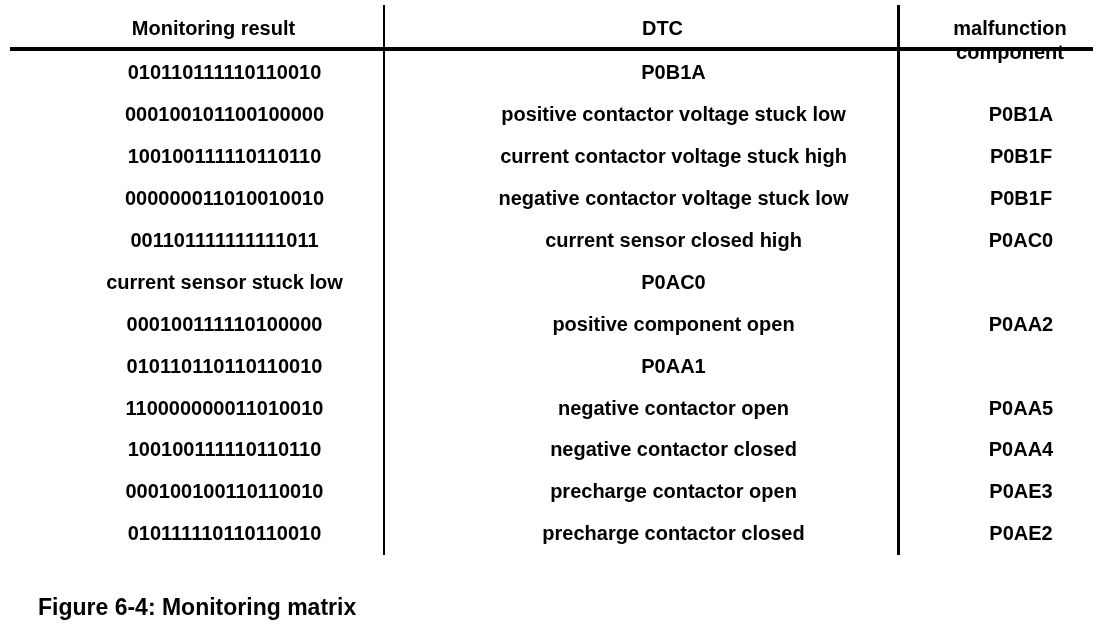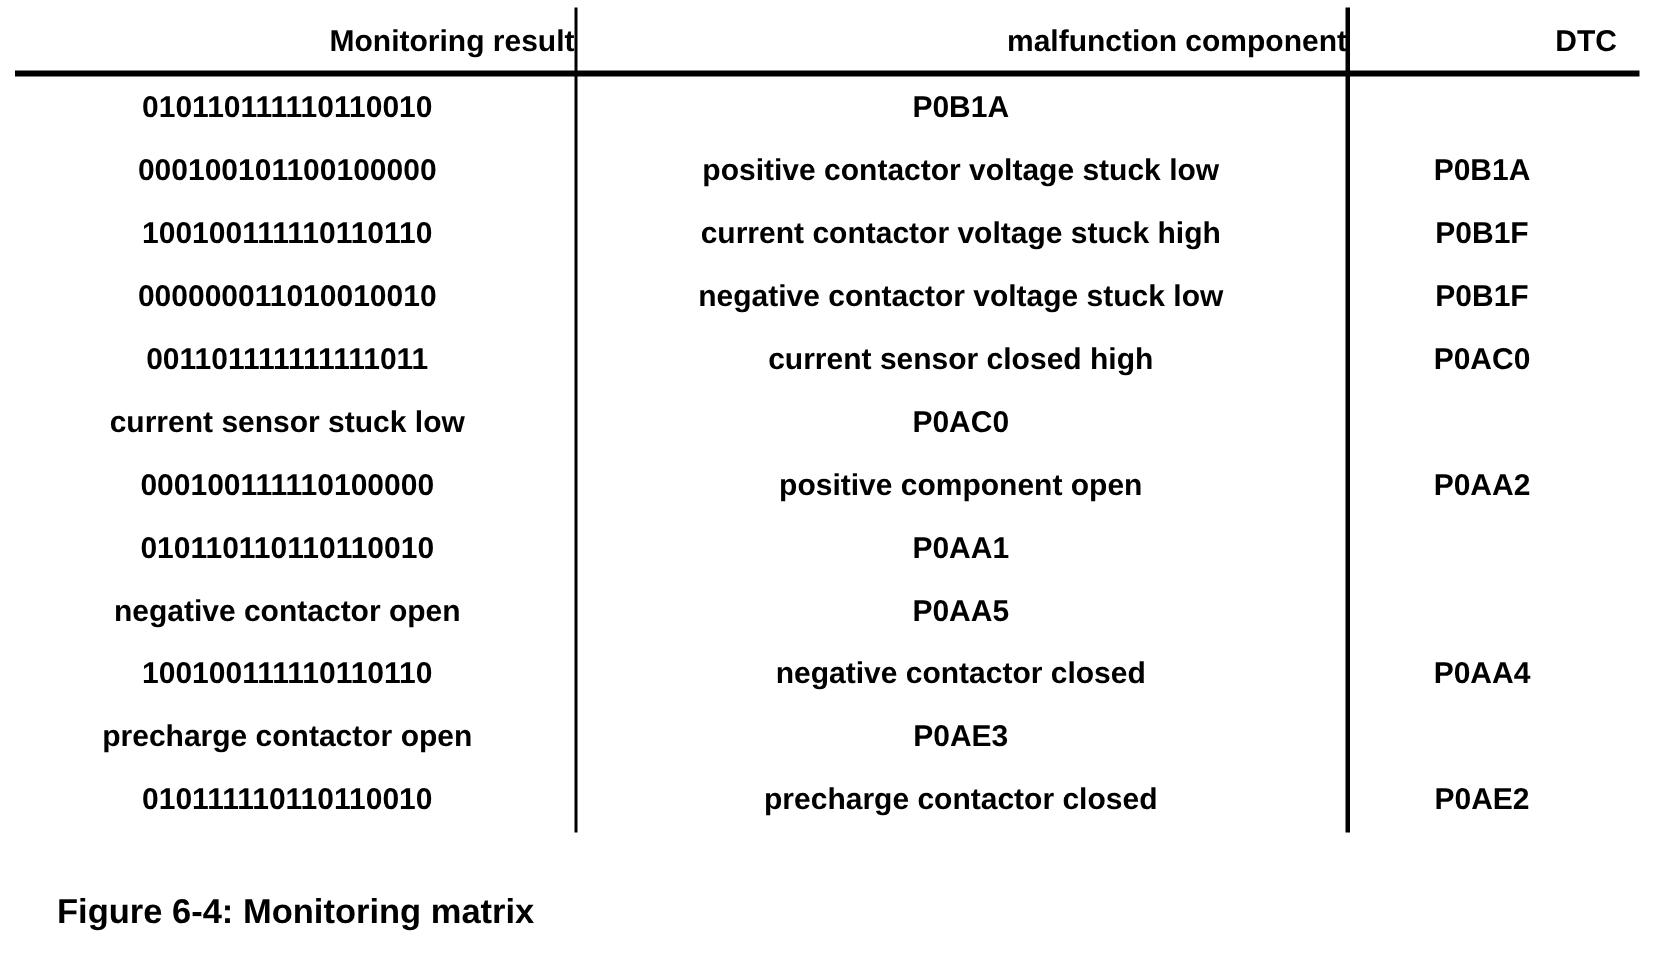--- a/index.html
+++ b/index.html
@@ -43,34 +43,35 @@
     display: grid;
     grid-template-columns: 383px 515px 180px;
     width: 1078px;
   }
   .header-row {
     position: absolute;
     left: 0;
     top: 16px;
   }
   .header-cell {
-    text-align: right;
+    text-align: center;
     font-weight: bold;
     font-size: 20px;
     line-height: 24px;
     padding-left: 44px;
   }
   .tbody {
     position: absolute;
     left: 0;
     top: 52px;
   }
   .data-row {
     height: 41.9px;
     align-items: center;
+    padding-left: 33px;
   }
   .cell {
     text-align: center;
     font-weight: bold;
     font-size: 20px;
     white-space: nowrap;
   }
   .caption {
     position: absolute;
     left: 38px;
@@ -83,22 +84,22 @@
 <body>
 
 <div class="fig-table">
 
   <div class="vline vline-1"></div>
   <div class="vline vline-2"></div>
   <div class="hrule"></div>
 
   <div class="grid-row header-row">
     <div class="header-cell">Monitoring result</div>
+    <div class="header-cell">DTC</div>
     <div class="header-cell">malfunction component</div>
-    <div class="header-cell">DTC</div>
   </div>
 
   <div class="tbody">
     <div class="grid-row data-row">
       <div class="cell">010110111110110010</div>
       <div class="cell">P0B1A</div>
     </div>
     <div class="grid-row data-row">
       <div class="cell">000100101100100000</div>
       <div class="cell">positive contactor voltage stuck low</div>
@@ -126,29 +127,31 @@
     <div class="grid-row data-row">
       <div class="cell">000100111110100000</div>
       <div class="cell">positive component open</div>
       <div class="cell">P0AA2</div>
     </div>
     <div class="grid-row data-row">
       <div class="cell">010110110110110010</div>
       <div class="cell">P0AA1</div>
     </div>
     <div class="grid-row data-row">
+      <div class="cell">110000000011010010</div>
       <div class="cell">negative contactor open</div>
       <div class="cell">P0AA5</div>
     </div>
     <div class="grid-row data-row">
       <div class="cell">100100111110110110</div>
       <div class="cell">negative contactor closed</div>
       <div class="cell">P0AA4</div>
     </div>
     <div class="grid-row data-row">
+      <div class="cell">000100100110110010</div>
       <div class="cell">precharge contactor open</div>
       <div class="cell">P0AE3</div>
     </div>
     <div class="grid-row data-row">
       <div class="cell">010111110110110010</div>
       <div class="cell">precharge contactor closed</div>
       <div class="cell">P0AE2</div>
     </div>
   </div>
 

